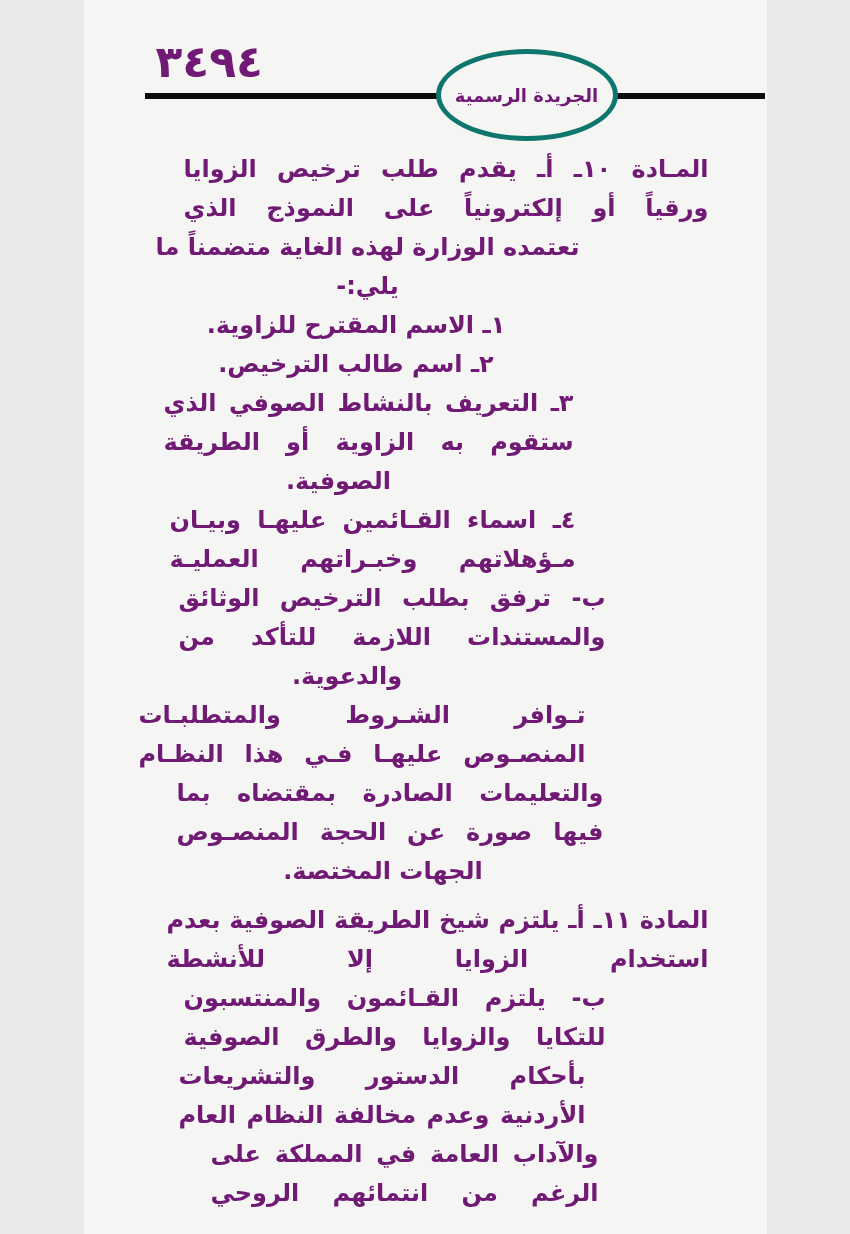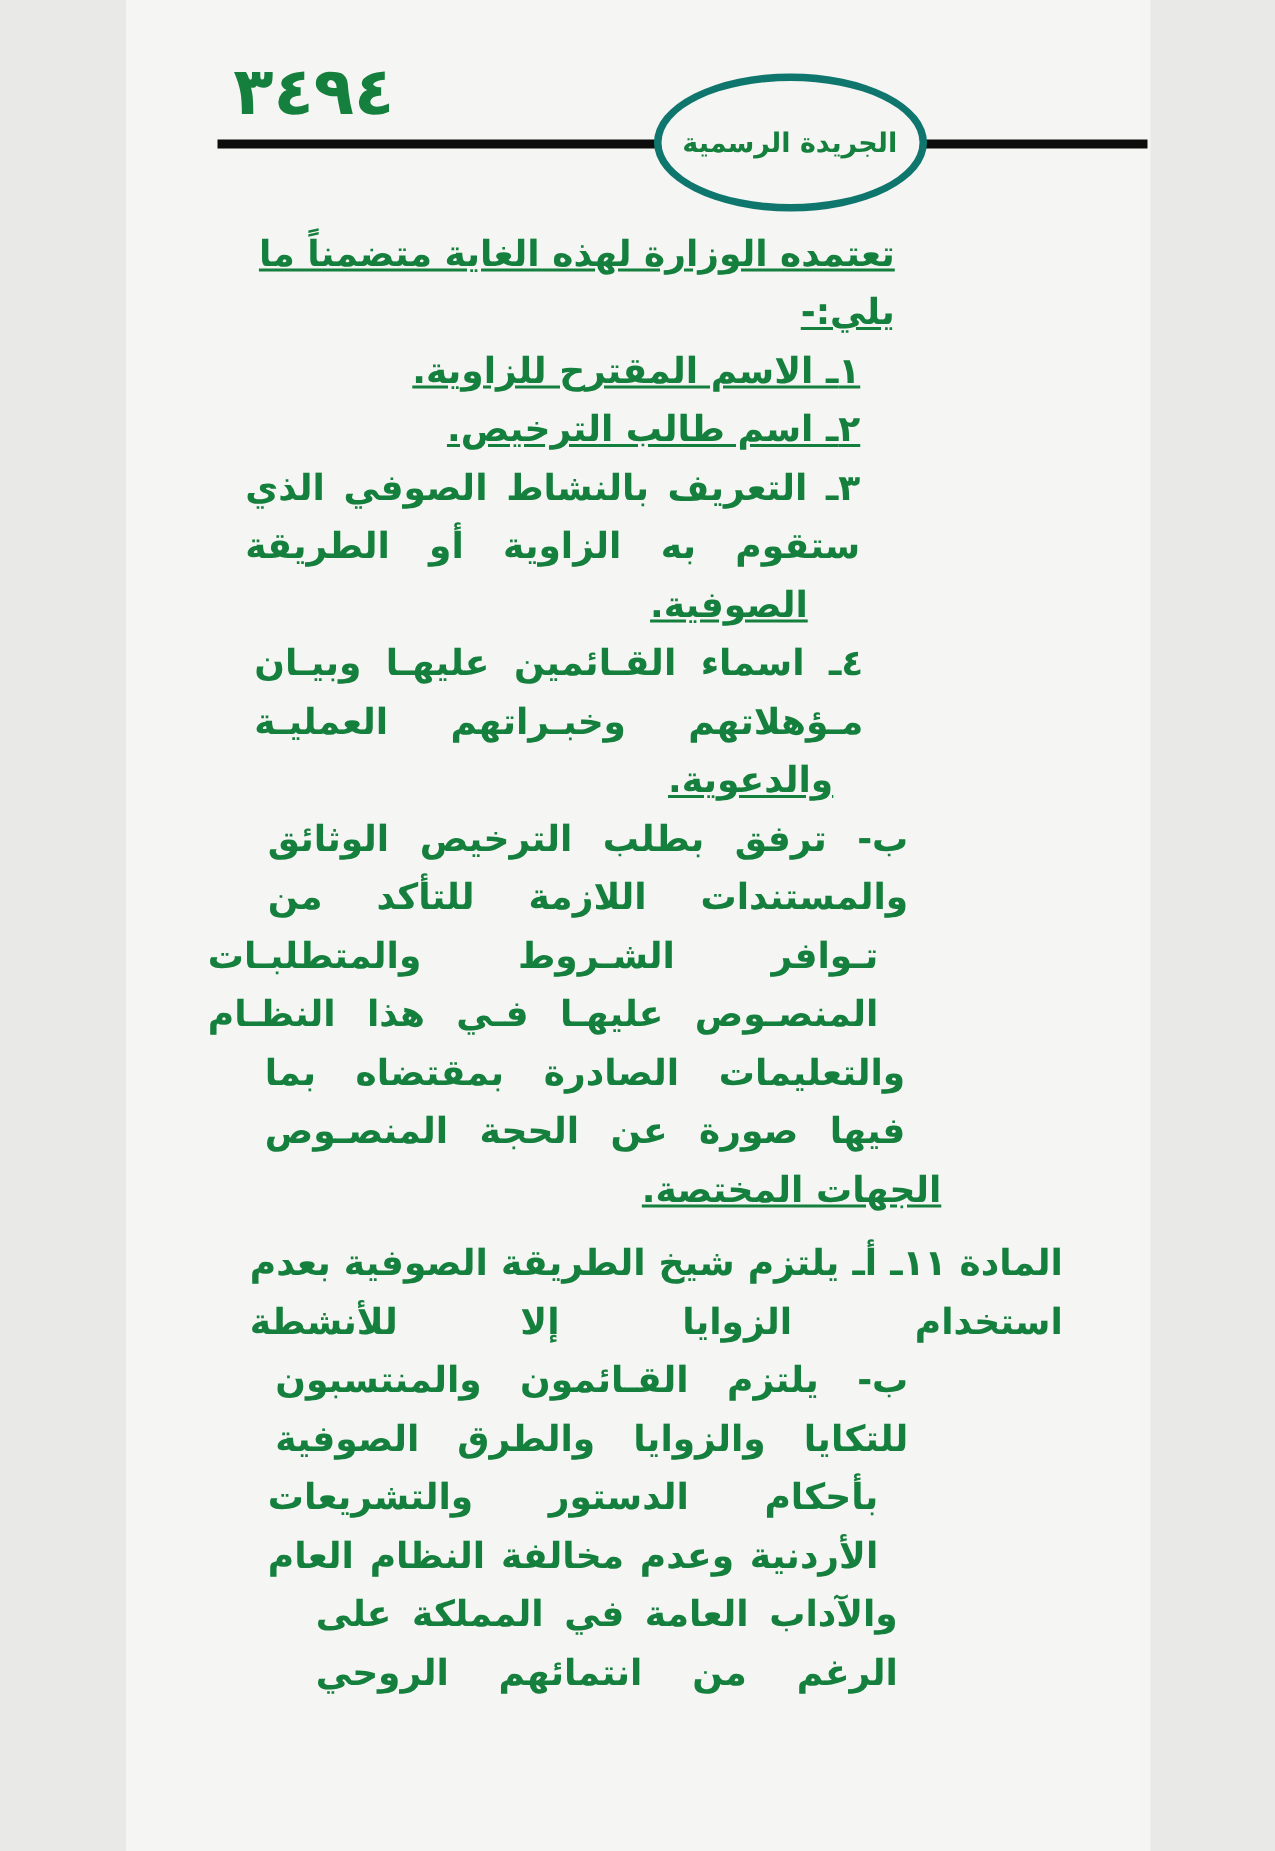--- a/index.html
+++ b/index.html
@@ -4,21 +4,21 @@
 <style>
   html,body{margin:0;padding:0;background:#e9e9e7;}
   .page{
     position:relative;
     width:683px;height:1234px;
     margin:0 auto;
     background:#f5f5f3;
     direction:rtl;
     font-family:"DejaVu Sans",sans-serif;
     font-weight:bold;
-    color:#15803d;
+    color:#701a75;
     overflow:hidden;
   }
   
   .header{position:relative;height:148px;}
   .rule{position:absolute;top:93px;left:61px;right:2px;height:6px;background:#0d0d0d;}
   .pagenum{
     position:absolute;top:40px;left:72px;
     font-size:44px;line-height:1;letter-spacing:2px;
   }
   .ellipse{
@@ -32,21 +32,21 @@
     z-index:2;
   }
   
   .body{
     padding:2px 58px 0 55px;
     font-size:24px;
     line-height:39px;
   }
   .ln{white-space:normal;}
   .jl{text-align:justify;text-align-last:justify;}
-  .r{text-align:right;text-decoration:underline;}
+  .r{text-align:center;}
   .art{margin:0;}
   .art + .art{margin-top:10px;}
 
   
   .a10-l1{margin-left:45px;}
   .a10-l2{margin-right:112px;}
   .a10-i1{margin-right:135px;}
   .a10-i2{margin-right:135px;}
   .a10-i3a{margin-right:135px;margin-left:25px;}
   .a10-i3b{margin-right:170px;}
@@ -73,28 +73,29 @@
     <div class="pagenum">٣٤٩٤</div>
     <div class="rule"></div>
     <div class="ellipse">
       <span>الجريدة الرسمية</span>
     </div>
   </div>
 
   <div class="body">
 
     <div class="art">
+      <div class="ln jl a10-l1">المـادة ١٠ـ أـ يقدم طلب ترخيص الزوايا ورقياً أو إلكترونياً على النموذج الذي</div>
       <div class="ln r  a10-l2">تعتمده الوزارة لهذه الغاية متضمناً ما يلي:-</div>
       <div class="ln r  a10-i1">١ـ الاسم المقترح للزاوية.</div>
       <div class="ln r  a10-i2">٢ـ اسم طالب الترخيص.</div>
       <div class="ln jl a10-i3a">٣ـ التعريف بالنشاط الصوفي الذي ستقوم به الزاوية أو الطريقة</div>
       <div class="ln r  a10-i3b">الصوفية.</div>
       <div class="ln jl a10-i4a">٤ـ اسماء القـائمين عليهـا وبيـان مـؤهلاتهم وخبـراتهم العمليـة</div>
+      <div class="ln jl a10-b1">ب- ترفق بطلب الترخيص الوثائق والمستندات اللازمة للتأكد من</div>
       <div class="ln r  a10-i4b">والدعوية.</div>
-      <div class="ln jl a10-b1">ب- ترفق بطلب الترخيص الوثائق والمستندات اللازمة للتأكد من</div>
       <div class="ln jl a10-b2">تـوافر الشـروط والمتطلبـات المنصـوص عليهـا فـي هذا النظـام</div>
       <div class="ln jl a10-b3">والتعليمات الصادرة بمقتضاه بما فيها صورة عن الحجة المنصـوص</div>
       <div class="ln r  a10-b5">الجهات المختصة.</div>
     </div>
 
     <div class="art">
       <div class="ln jl a11-l1">المادة ١١ـ أـ يلتزم شيخ الطريقة الصوفية بعدم استخدام الزوايا إلا للأنشطة</div>
       <div class="ln jl a11-b1">ب- يلتزم القـائمون والمنتسبون للتكايا والزوايا والطرق الصوفية</div>
       <div class="ln jl a11-b2">بأحكام الدستور والتشريعات الأردنية وعدم مخالفة النظام العام</div>
       <div class="ln jl a11-b3">والآداب العامة في المملكة على الرغم من انتمائهم الروحي</div>

